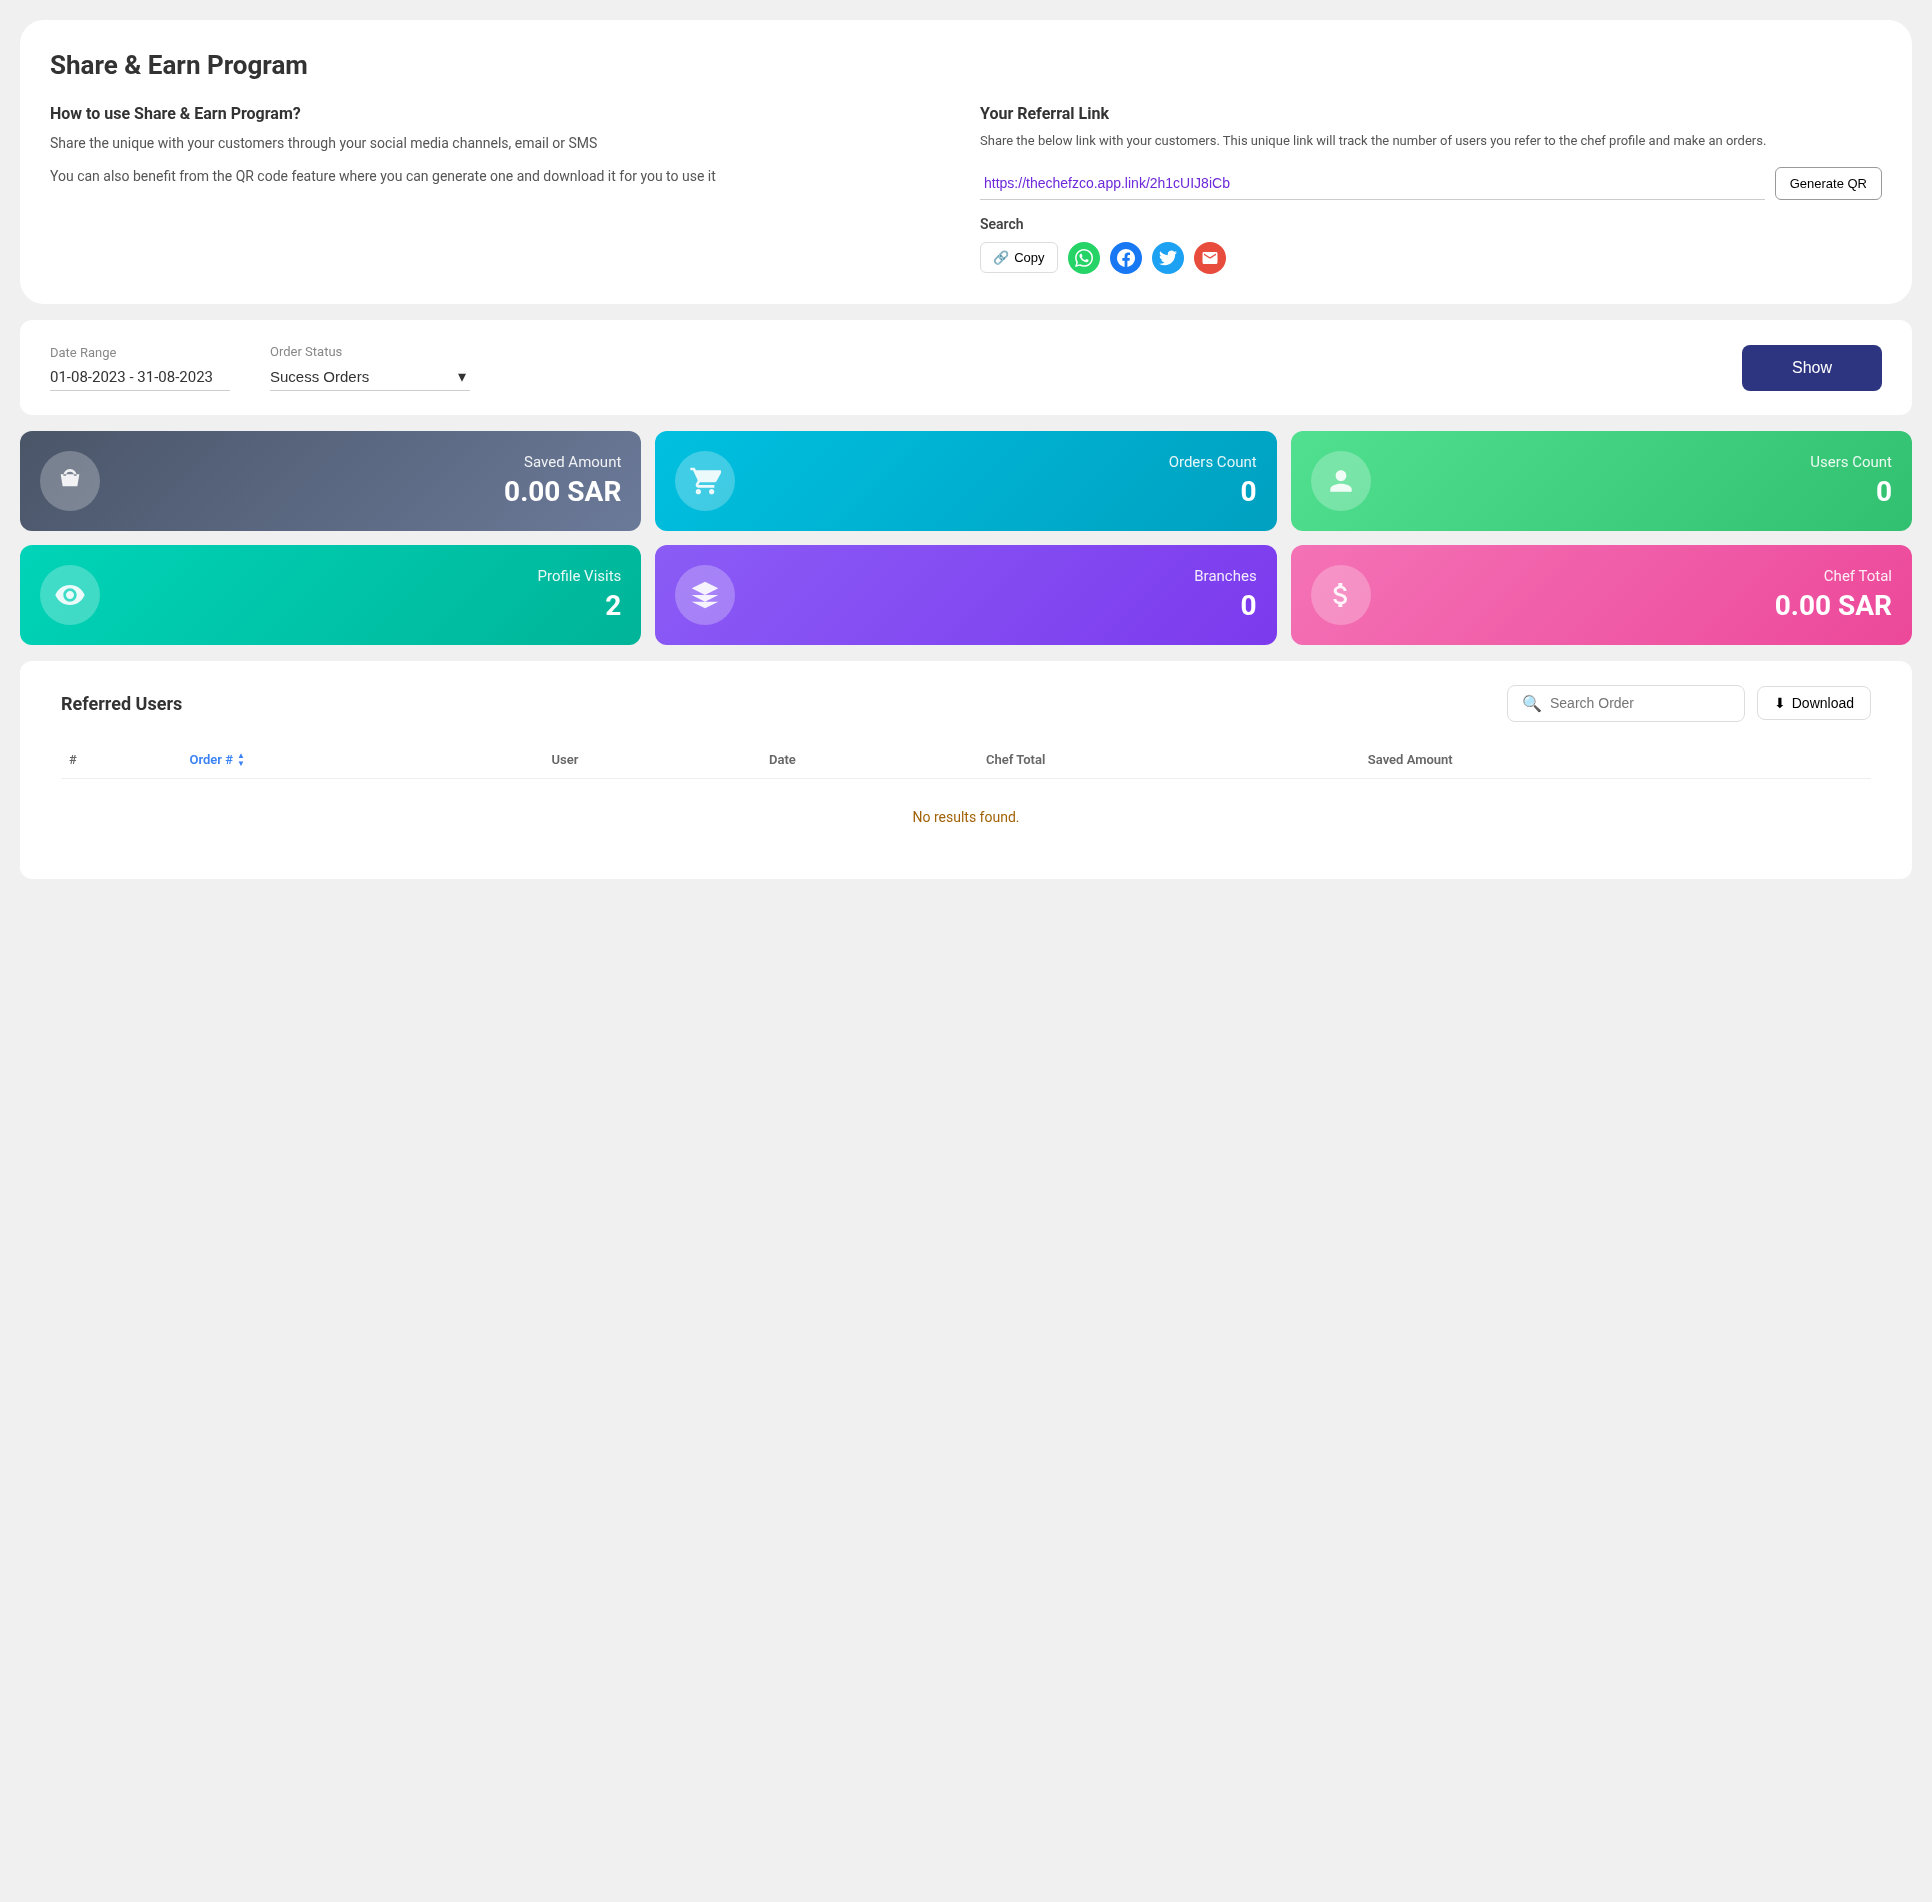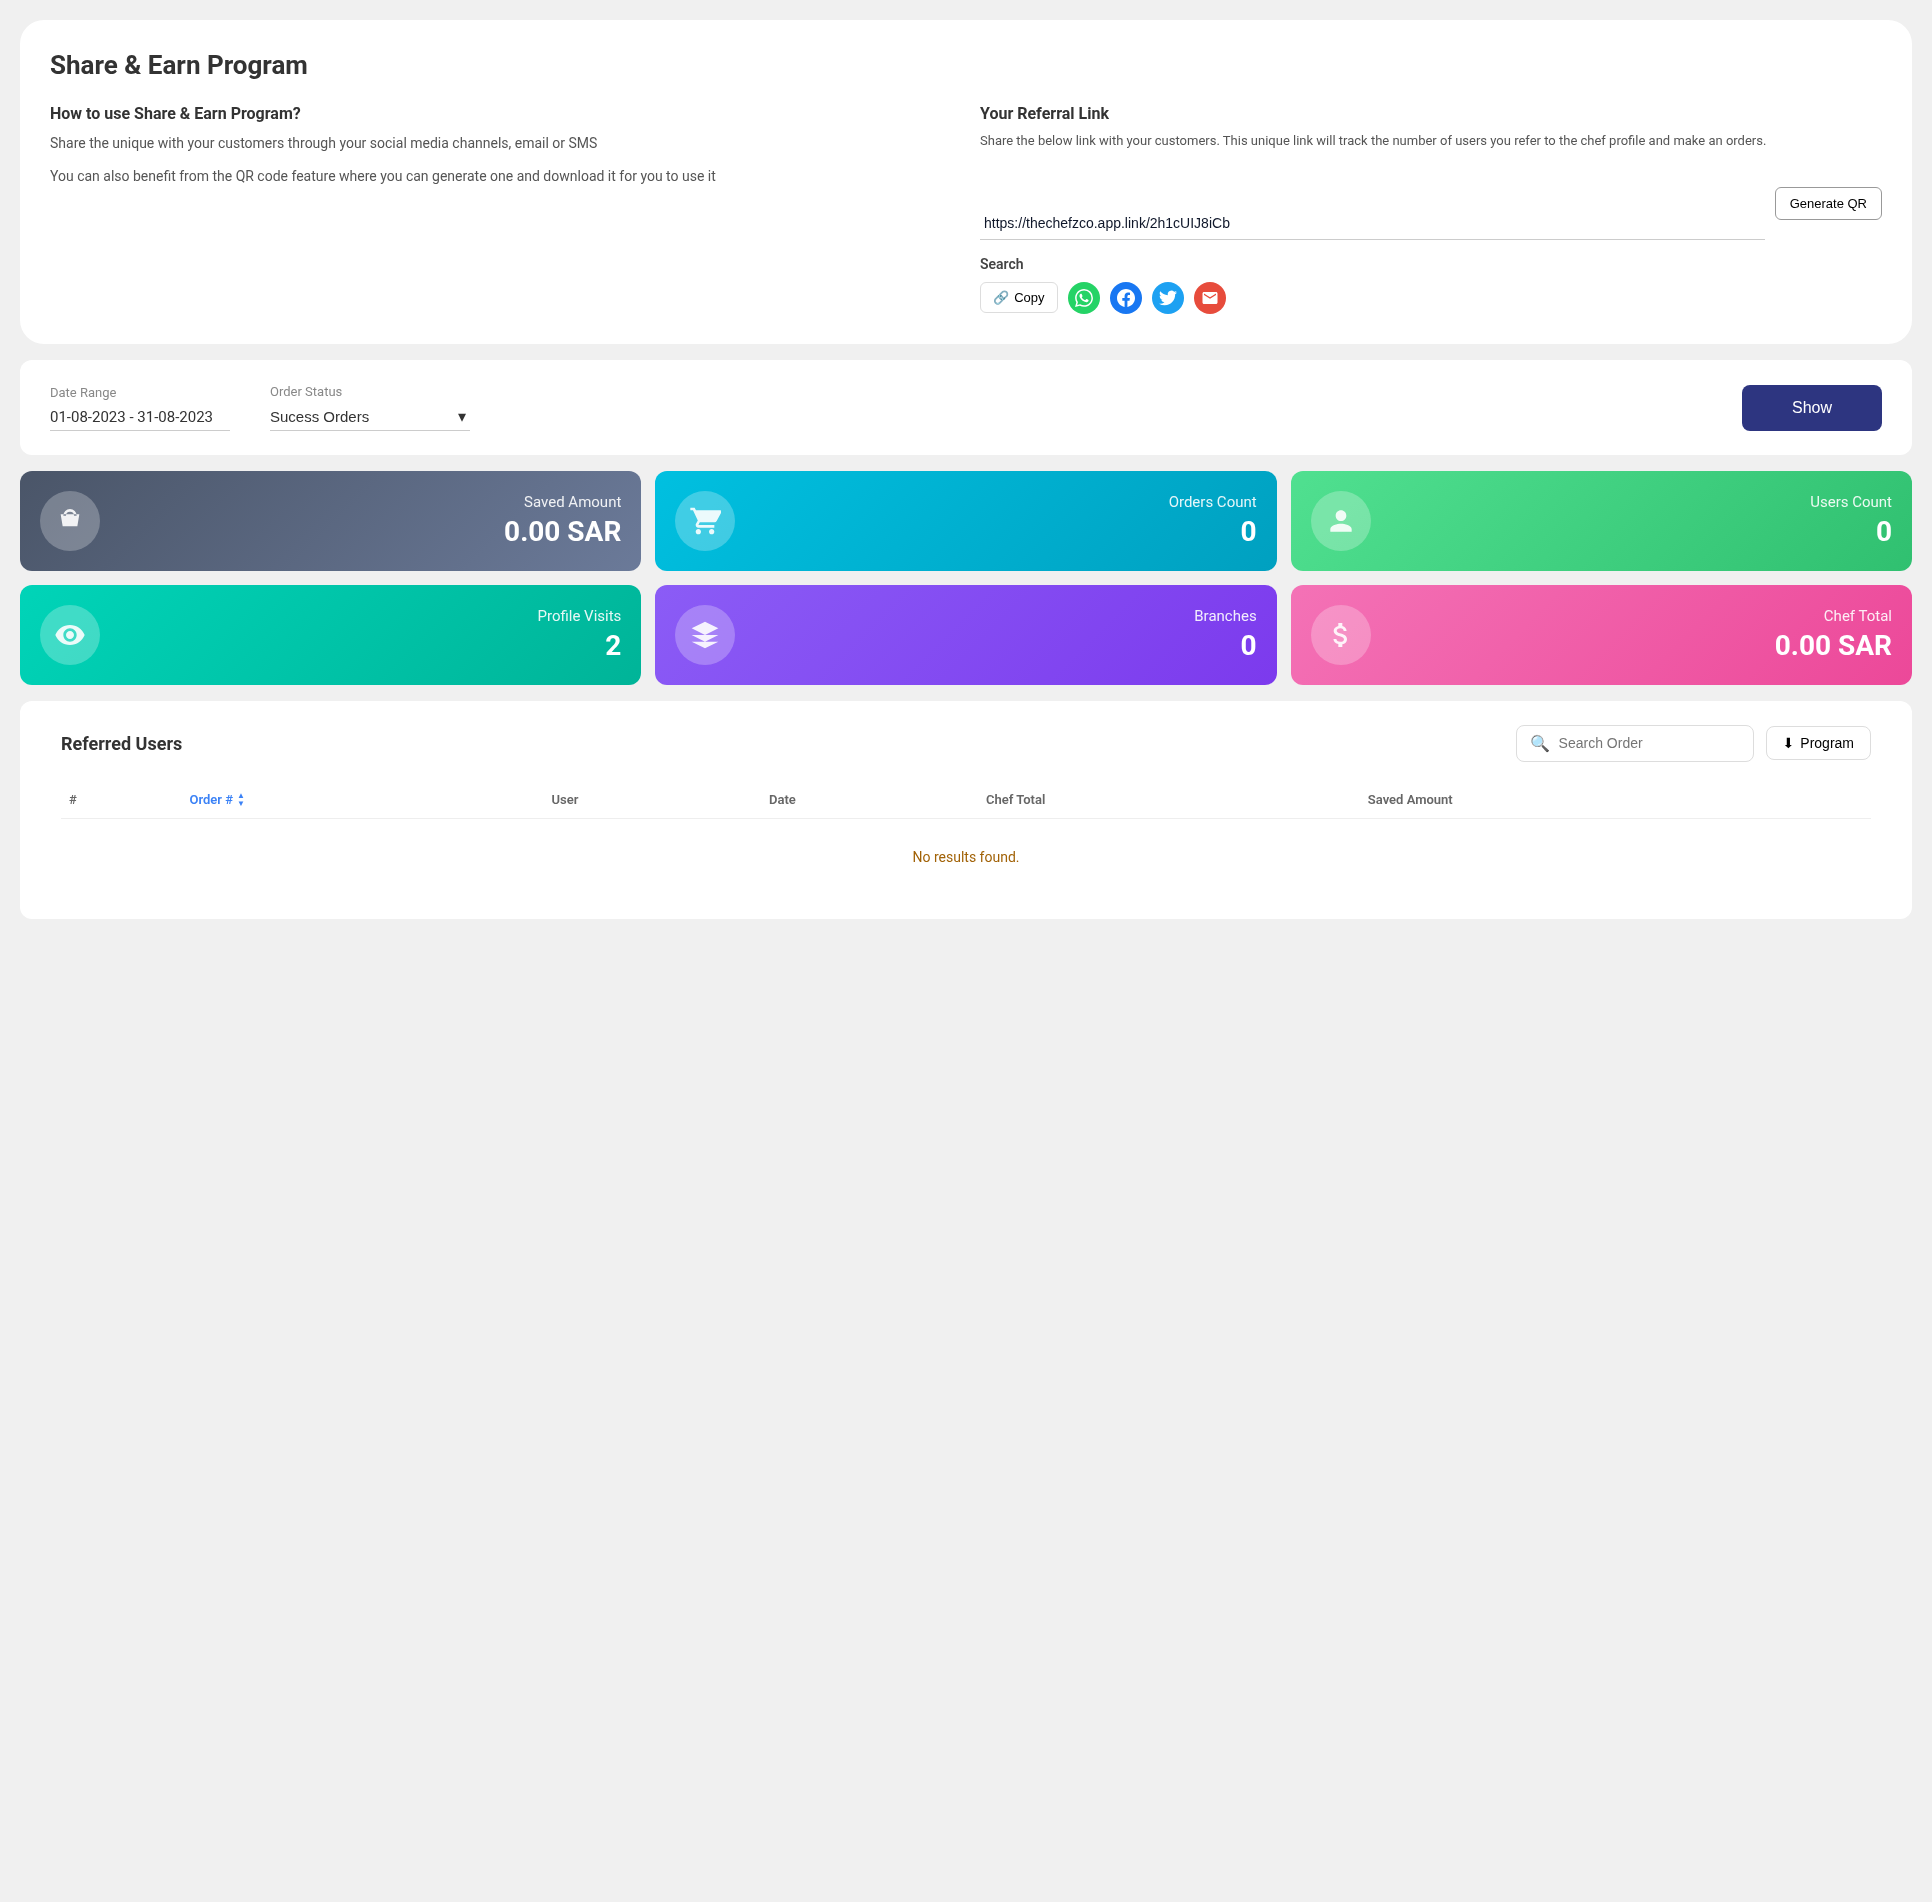--- a/index.html
+++ b/index.html
@@ -69,24 +69,23 @@
       gap: 10px;
       margin-bottom: 16px;
     }
 
     .link-input {
       flex: 1;
       border: none;
       border-bottom: 1px solid #ccc;
       padding: 8px 4px;
       font-size: 14px;
-      color: #0f172a;
+      color: #6d28d9;
       outline: none;
       background: transparent;
-      margin-top: 40px;
     }
 
     .generate-qr-btn {
       border: 1px solid #999;
       background: #fff;
       padding: 8px 14px;
       border-radius: 6px;
       font-size: 13px;
       cursor: pointer;
       white-space: nowrap;
@@ -497,21 +496,21 @@
 <div class="table-card">
   <div class="table-header">
     <h2 class="table-title">Referred Users</h2>
     <div class="table-controls">
       <div class="search-wrap">
         <span>🔍</span>
         <input type="text" placeholder="Search Order" style="">
       </div>
       <button class="download-btn">
         <span>⬇</span>
-        <span>Program</span>
+        <span>Download</span>
       </button>
     </div>
   </div>
 
   <table class="data-table">
     <thead>
       <tr>
         <th>#</th>
         <th>
           <div class="th-order">

